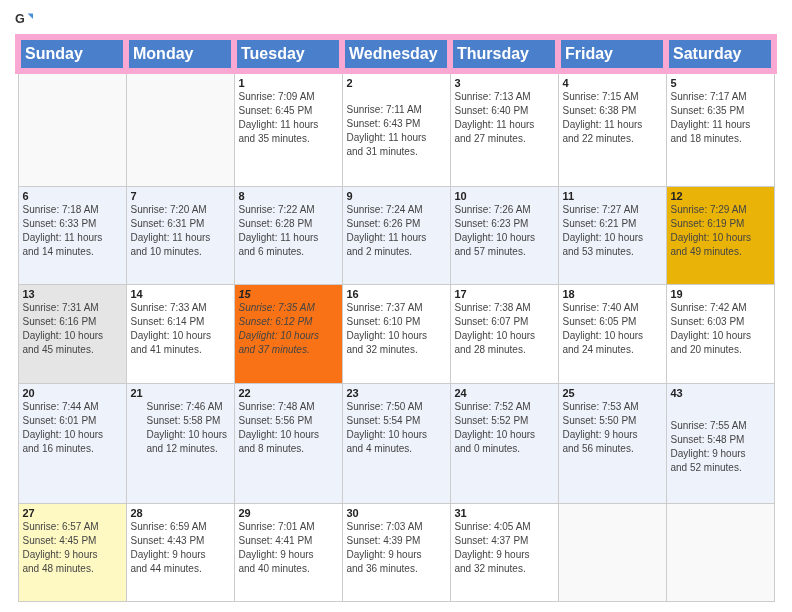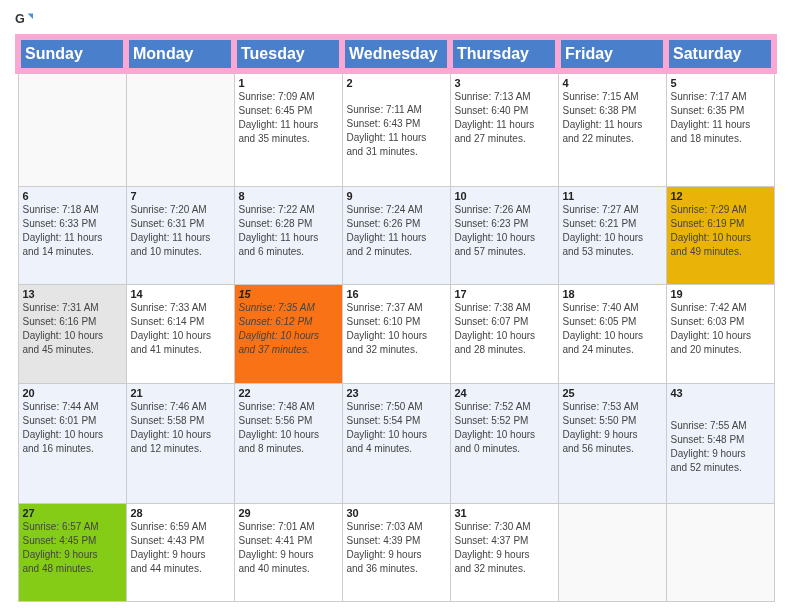--- a/index.html
+++ b/index.html
@@ -282,21 +282,21 @@
         <tr>
           <td style="background-color: rgb(238, 242, 251);">
             <span class="day-number">20</span>
             <div class="day-info" style="white-space: pre-line;">Sunrise: 7:44 AM
 Sunset: 6:01 PM
 Daylight: 10 hours
 and 16 minutes.</div>
           </td>
           <td style="background-color: rgb(238, 242, 251);">
             <span class="day-number">21</span>
-            <div class="day-info" style="white-space: pre-line;">Sunrise: 7:46 AM
+            <div class="day-info" style="white-space: pre-line; margin-left: 16px;">Sunrise: 7:46 AM
 Sunset: 5:58 PM
 Daylight: 10 hours
 and 12 minutes.</div>
           </td>
           <td style="background-color: rgb(238, 242, 251);">
             <span class="day-number">22</span>
             <div class="day-info" style="white-space: pre-line;">Sunrise: 7:48 AM
 Sunset: 5:56 PM
 Daylight: 10 hours
 and 8 minutes.</div>
@@ -324,21 +324,21 @@
           </td>
           <td style="background-color: rgb(238, 242, 251);">
             <span class="day-number">43</span>
             <div class="day-info" style="white-space: pre-line; margin-top: 20px;">Sunrise: 7:55 AM
 Sunset: 5:48 PM
 Daylight: 9 hours
 and 52 minutes.</div>
           </td>
         </tr>
         <tr>
-          <td style="background-color: #84cc16;">
+          <td style="background-color: #fef9c3;">
             <span class="day-number">27</span>
             <div class="day-info" style="white-space: pre-line;">Sunrise: 6:57 AM
 Sunset: 4:45 PM
 Daylight: 9 hours
 and 48 minutes.</div>
           </td>
           <td style="background-color: rgb(255, 255, 255);">
             <span class="day-number">28</span>
             <div class="day-info" style="white-space: pre-line;">Sunrise: 6:59 AM
 Sunset: 4:43 PM
@@ -354,21 +354,21 @@
           </td>
           <td style="background-color: rgb(255, 255, 255);">
             <span class="day-number">30</span>
             <div class="day-info" style="white-space: pre-line;">Sunrise: 7:03 AM
 Sunset: 4:39 PM
 Daylight: 9 hours
 and 36 minutes.</div>
           </td>
           <td style="background-color: rgb(255, 255, 255);">
             <span class="day-number">31</span>
-            <div class="day-info" style="white-space: pre-line;">Sunrise: 7:30 AM
+            <div class="day-info" style="white-space: pre-line;">Sunrise: 4:05 AM
 Sunset: 4:37 PM
 Daylight: 9 hours
 and 32 minutes.</div>
           </td>
           <td class="empty"></td>
           <td class="empty"></td>
         </tr>
       </tbody>
   </table>
 </div>

